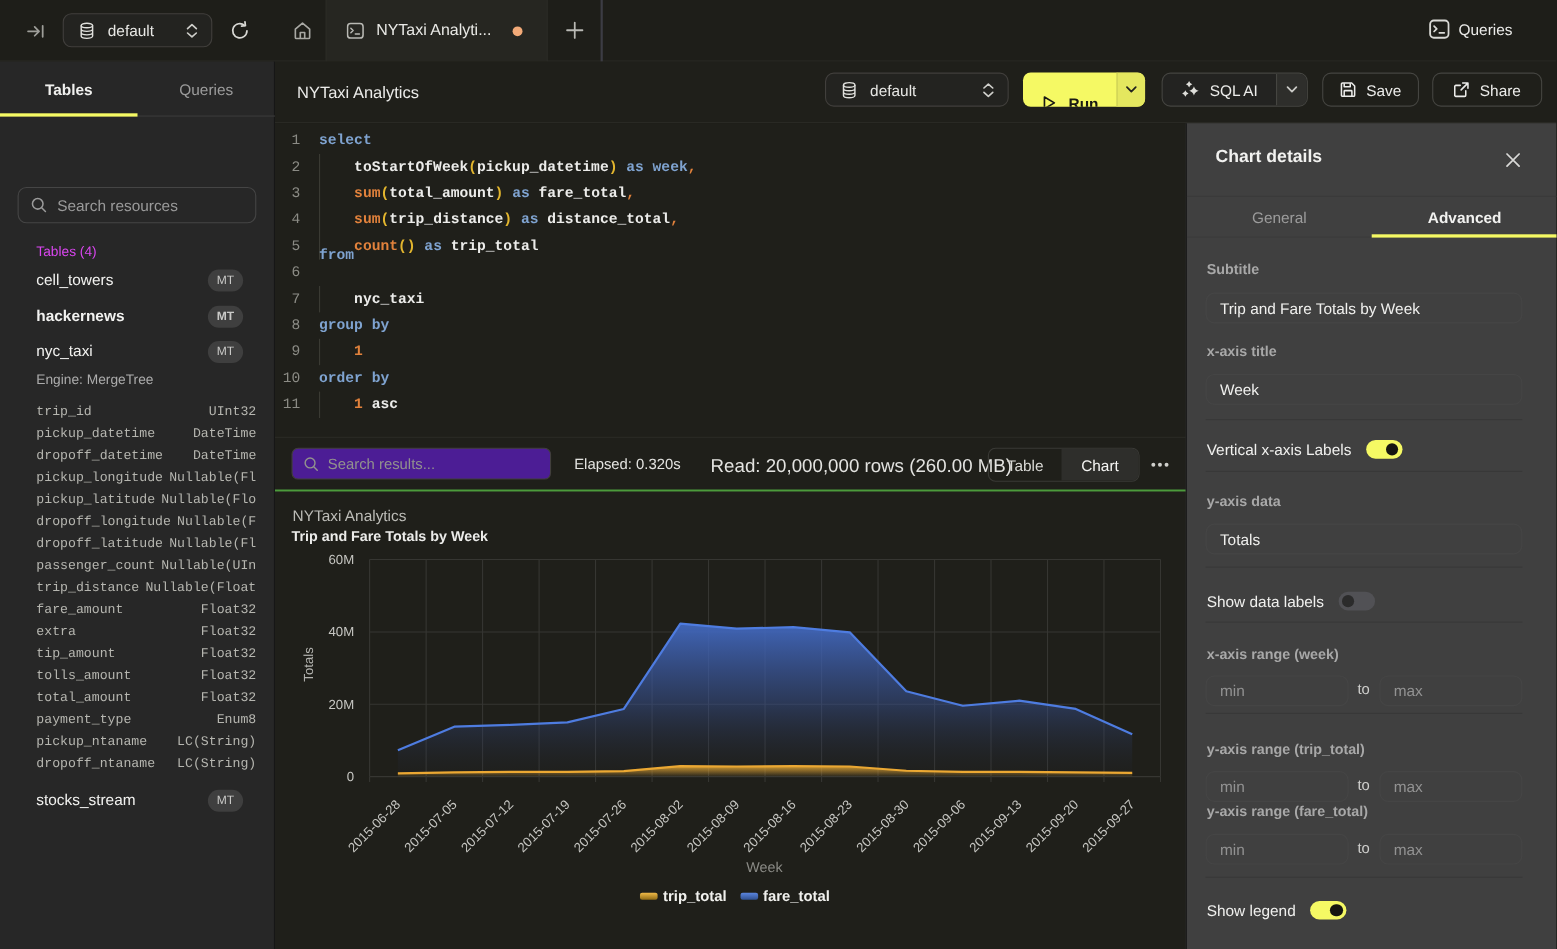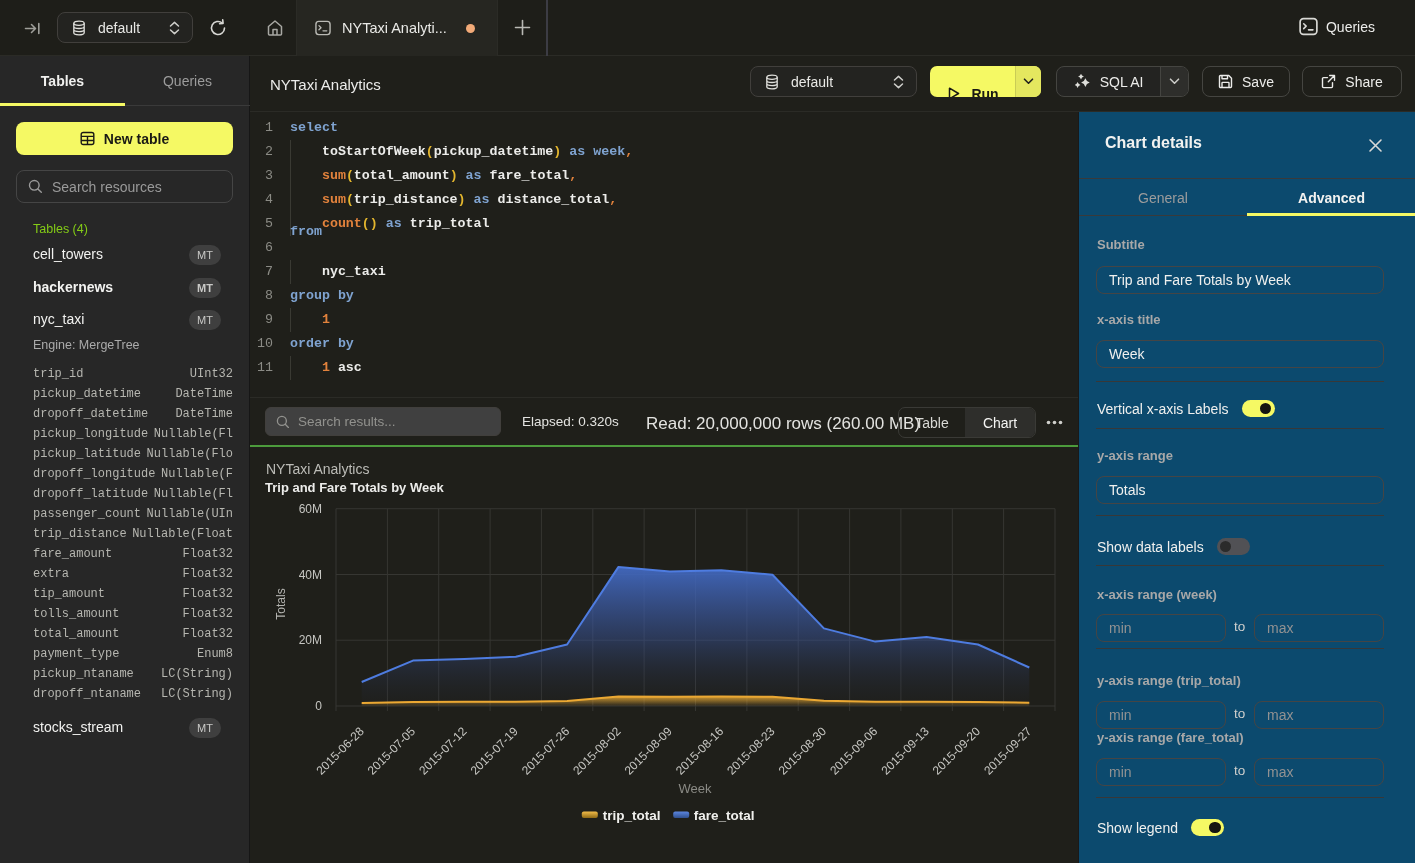--- a/index.html
+++ b/index.html
@@ -36,55 +36,55 @@
 #sharebtn { left:1052px; top:10px; width:100px; height:31px; }
 
 
 #sidebar { left:0; top:56px; width:250px; height:807px; background:#272727; border-right:1px solid #161616; }
 #sbtabs { left:0; top:0; width:250px; height:50px; border-bottom:1px solid #3a3a3a; }
 #sbtabs .t1 { position:absolute; left:0; top:0; width:125px; height:50px; display:flex; align-items:center; justify-content:center; color:#f0f0ee; font-size:14px; font-weight:bold; }
 #sbtabs .t2 { position:absolute; left:125px; top:0; width:125px; height:50px; display:flex; align-items:center; justify-content:center; color:#9c9c9c; font-size:14px; }
 #sbtabs .bar { position:absolute; left:0; top:47px; width:125px; height:3px; background:#f5f964; }
 #newtable { left:16px; top:66px; width:217px; height:33px; background:#f5f964; border-radius:8px; display:flex; align-items:center; justify-content:center; gap:9px; color:#191914; font-size:14px; font-weight:bold; }
 #sbsearch { left:16px; top:114px; width:217px; height:33px; border:1px solid #454545; border-radius:8px; display:flex; align-items:center; gap:9px; padding-left:11px; color:#9a9a9a; font-size:14px; }
-#tablescount { left:33px; top:166px; color:#84cc16; font-size:12.5px; }
+#tablescount { left:33px; top:166px; color:#d946ef; font-size:12.5px; }
 .trow { position:absolute; left:0; width:250px; height:24px; }
 .trow .nm { position:absolute; left:33px; top:3px; color:#f2f2f0; font-size:14px; }
 .trow .mt { position:absolute; right:29px; top:2px; width:32px; height:19.5px; background:#3f3f3f; border-radius:10px; color:#c9c9c7; font-size:11px; display:flex; align-items:center; justify-content:center; }
 #engine { left:33px; top:282px; color:#ababab; font-size:12.5px; }
 #cols { left:33px; top:308px; width:200px; font-family:"Liberation Mono",monospace; font-size:12px; color:#b6b6b0; }
 #cols .cr { display:flex; justify-content:space-between; height:20px; line-height:20px; white-space:nowrap; overflow:hidden; }
 #cols .ty { flex:0 1 auto; overflow:hidden; }
 
 
 #editor { left:250px; top:112px; width:828px; height:285px; background:#1f1f1a; font-family:"Liberation Mono",monospace; font-size:13.3px; }
 #editor .ln { position:absolute; left:0; width:23px; text-align:right; color:#8b8b85; height:24px; line-height:24px; }
 #editor .cl { position:absolute; left:40px; height:24px; line-height:24px; white-space:pre; color:#ececea; font-weight:bold; }
 .kw { color:#7fa3d0; font-weight:bold; }
 .fn { color:#e2823c; font-weight:bold; }
 .pa { color:#e3b62e; font-weight:bold; }
 .cm { color:#e2823c; font-weight:bold; }
 .guide { position:absolute; left:40px; width:1px; background:#3a3a33; }
 
 
 #resbar { left:250px; top:397px; width:828px; height:50px; background:#1f1f1a; border-top:1px solid #2b2b26; border-bottom:2px solid #4c9b3c; }
-#ressearch { left:15px; top:9px; width:236px; height:29px; border:1px solid #413f3c; border-radius:6px; background:#404040; display:flex; align-items:center; gap:8px; padding-left:10px; color:#92928e; font-size:13.5px; }
+#ressearch { left:15px; top:9px; width:236px; height:29px; border:1px solid #413f3c; border-radius:6px; background:#4c1d95; display:flex; align-items:center; gap:8px; padding-left:10px; color:#92928e; font-size:13.5px; }
 #elapsed { left:272px; top:16px; color:#e3e3e0; font-size:13.5px; }
 #readrows { left:396px; top:16px; color:#e3e3e0; font-size:17px; }
 #seg { left:648px; top:9px; width:138px; height:31px; display:flex; border:1px solid #3a3a36; border-radius:7px; overflow:hidden; }
 #seg .sg1 { flex:1; display:flex; align-items:center; justify-content:center; color:#d9d9d5; font-size:14px; }
 #seg .sg2 { width:70px; background:#2e2e2b; display:flex; align-items:center; justify-content:center; color:#f5f5f3; font-size:14px; }
 
 
 #chartarea { left:250px; top:447px; width:828px; height:416px; background:#1f1f1a; }
 #ctitle { left:16px; top:14px; color:#bcbcb7; font-size:14px; }
 #csub { left:15px; top:33px; color:#ececea; font-size:13px; font-weight:bold; }
 
 
-#rpanel { left:1078px; top:112px; width:337px; height:751px; background:#0c4a6e; border-left:1px solid #191919; }
+#rpanel { left:1078px; top:112px; width:337px; height:751px; background:#404040; border-left:1px solid #191919; }
 #rphead { position:absolute; left:0; top:0; width:337px; height:67px; border-bottom:1px solid #3a3a3a; }
 #rphead .hd { position:absolute; left:26px; top:22px; color:#f2f2f0; font-size:16px; font-weight:bold; }
 #rphead .cl { position:absolute; right:33px; top:26px; color:#d9d9d7; }
 #rptabs { position:absolute; left:0; top:67px; width:337px; height:37px; border-bottom:1px solid #3a3a3a; }
 #rptabs .g { position:absolute; left:0; top:0; width:168px; height:37px; display:flex; align-items:center; justify-content:center; color:#9c9c9c; font-size:14px; }
 #rptabs .a { position:absolute; left:168px; top:0; width:169px; height:37px; display:flex; align-items:center; justify-content:center; color:#f2f2f0; font-size:14px; font-weight:bold; }
 #rptabs .bar { position:absolute; left:168px; top:34px; width:169px; height:3px; background:#f5f964; }
 .flabel { position:absolute; left:18px; color:#a8a8a8; font-size:13px; font-weight:bold; }
 .finput { position:absolute; left:17px; width:288px; height:28px; border:1px solid #454545; border-radius:8px; display:flex; align-items:center; padding-left:12px; color:#f0f0ee; font-size:14px; }
 .fdiv { position:absolute; left:17px; width:288px; height:1px; background:#383838; }
@@ -194,27 +194,20 @@
         </svg>
       <span>Share</span>
     </div>
   </div>
   <div id="sidebar" class="abs">
     <div id="sbtabs" class="abs">
         <div class="t1">Tables</div>
         <div class="t2">Queries</div>
         <div class="bar"></div>
       </div>
-    <div id="newtable" class="abs">
-      <svg width="15" height="15" viewBox="0 0 15 15">
-          <rect x="1.2" y="1.5" width="12.6" height="12" rx="2" stroke="#191914" stroke-width="1.4" fill="none"></rect>
-          <path d="M1.2 5.4h12.6M7.5 5.4v8.1M1.2 9.5h12.6" stroke="#191914" stroke-width="1.4" fill="none"></path>
-        </svg>
-      <span>New table</span>
-    </div>
     <div id="sbsearch" class="abs">
       <svg width="15" height="15" viewBox="0 0 15 15">
           <circle cx="6.3" cy="6.3" r="4.8" stroke="#9a9a9a" stroke-width="1.4" fill="none"></circle>
           <path d="M9.9 9.9l3.4 3.4" stroke="#9a9a9a" stroke-width="1.4" stroke-linecap="round"></path>
         </svg>
       <span>Search resources</span>
     </div>
     <div id="tablescount" class="abs">Tables (4)</div>
     <div class="trow" style="top:187px;">
         <span class="nm">cell_towers</span>
@@ -462,21 +455,21 @@
     <div class="flabel" style="top:125px;">Subtitle</div>
     <div class="finput" style="top:154px;">Trip and Fare Totals by Week</div>
     <div class="flabel" style="top:200px;">x-axis title</div>
     <div class="finput" style="top:228px;">Week</div>
     <div class="fdiv" style="top:269px;"></div>
     <div class="togrow" style="top:288px;">
         <span>Vertical x-axis Labels</span>
         <div class="tog on"></div>
       </div>
     <div class="fdiv" style="top:316px;"></div>
-    <div class="flabel" style="top:336px;">y-axis range</div>
+    <div class="flabel" style="top:336px;">y-axis data</div>
     <div class="finput" style="top:364px;">Totals</div>
     <div class="fdiv" style="top:403px;"></div>
     <div class="togrow" style="top:426px;">
         <span>Show data labels</span>
         <div class="tog off"></div>
       </div>
     <div class="fdiv" style="top:453px;"></div>
     <div class="flabel" style="top:475px;">x-axis range (week)</div>
     <div class="mininput" style="top:502px;">min</div>
     <div class="tolbl" style="top:507px;">to</div>

